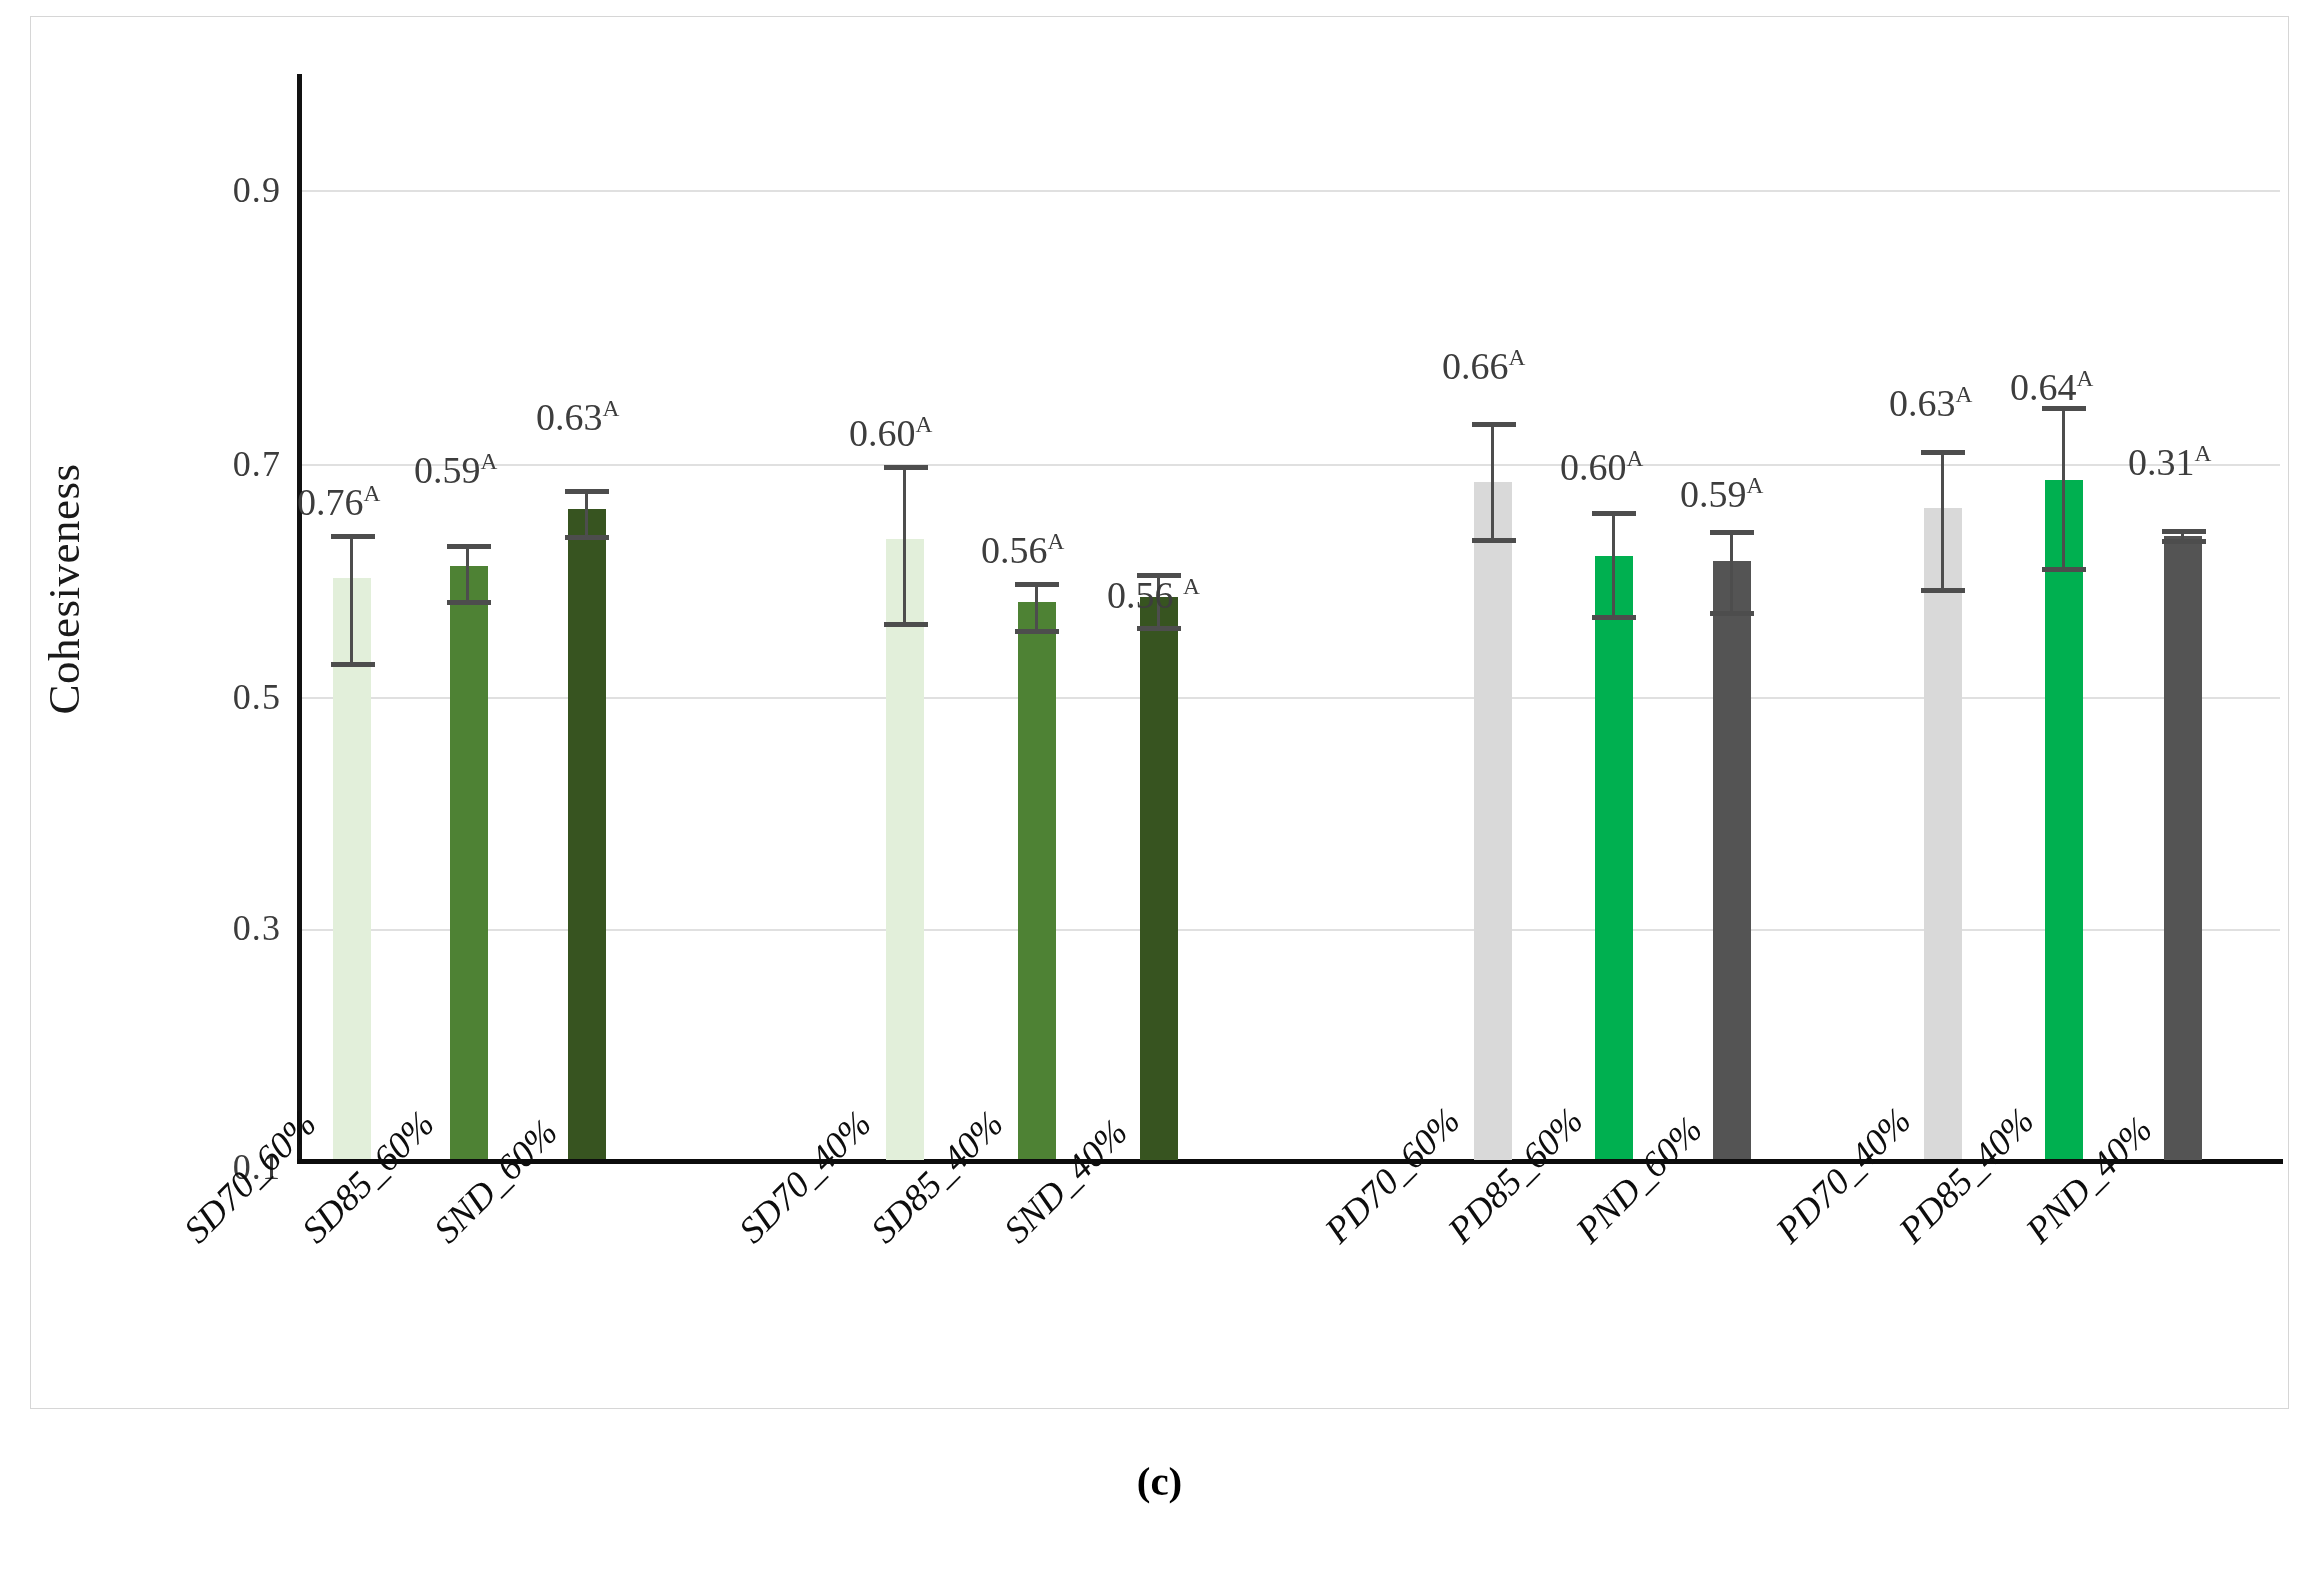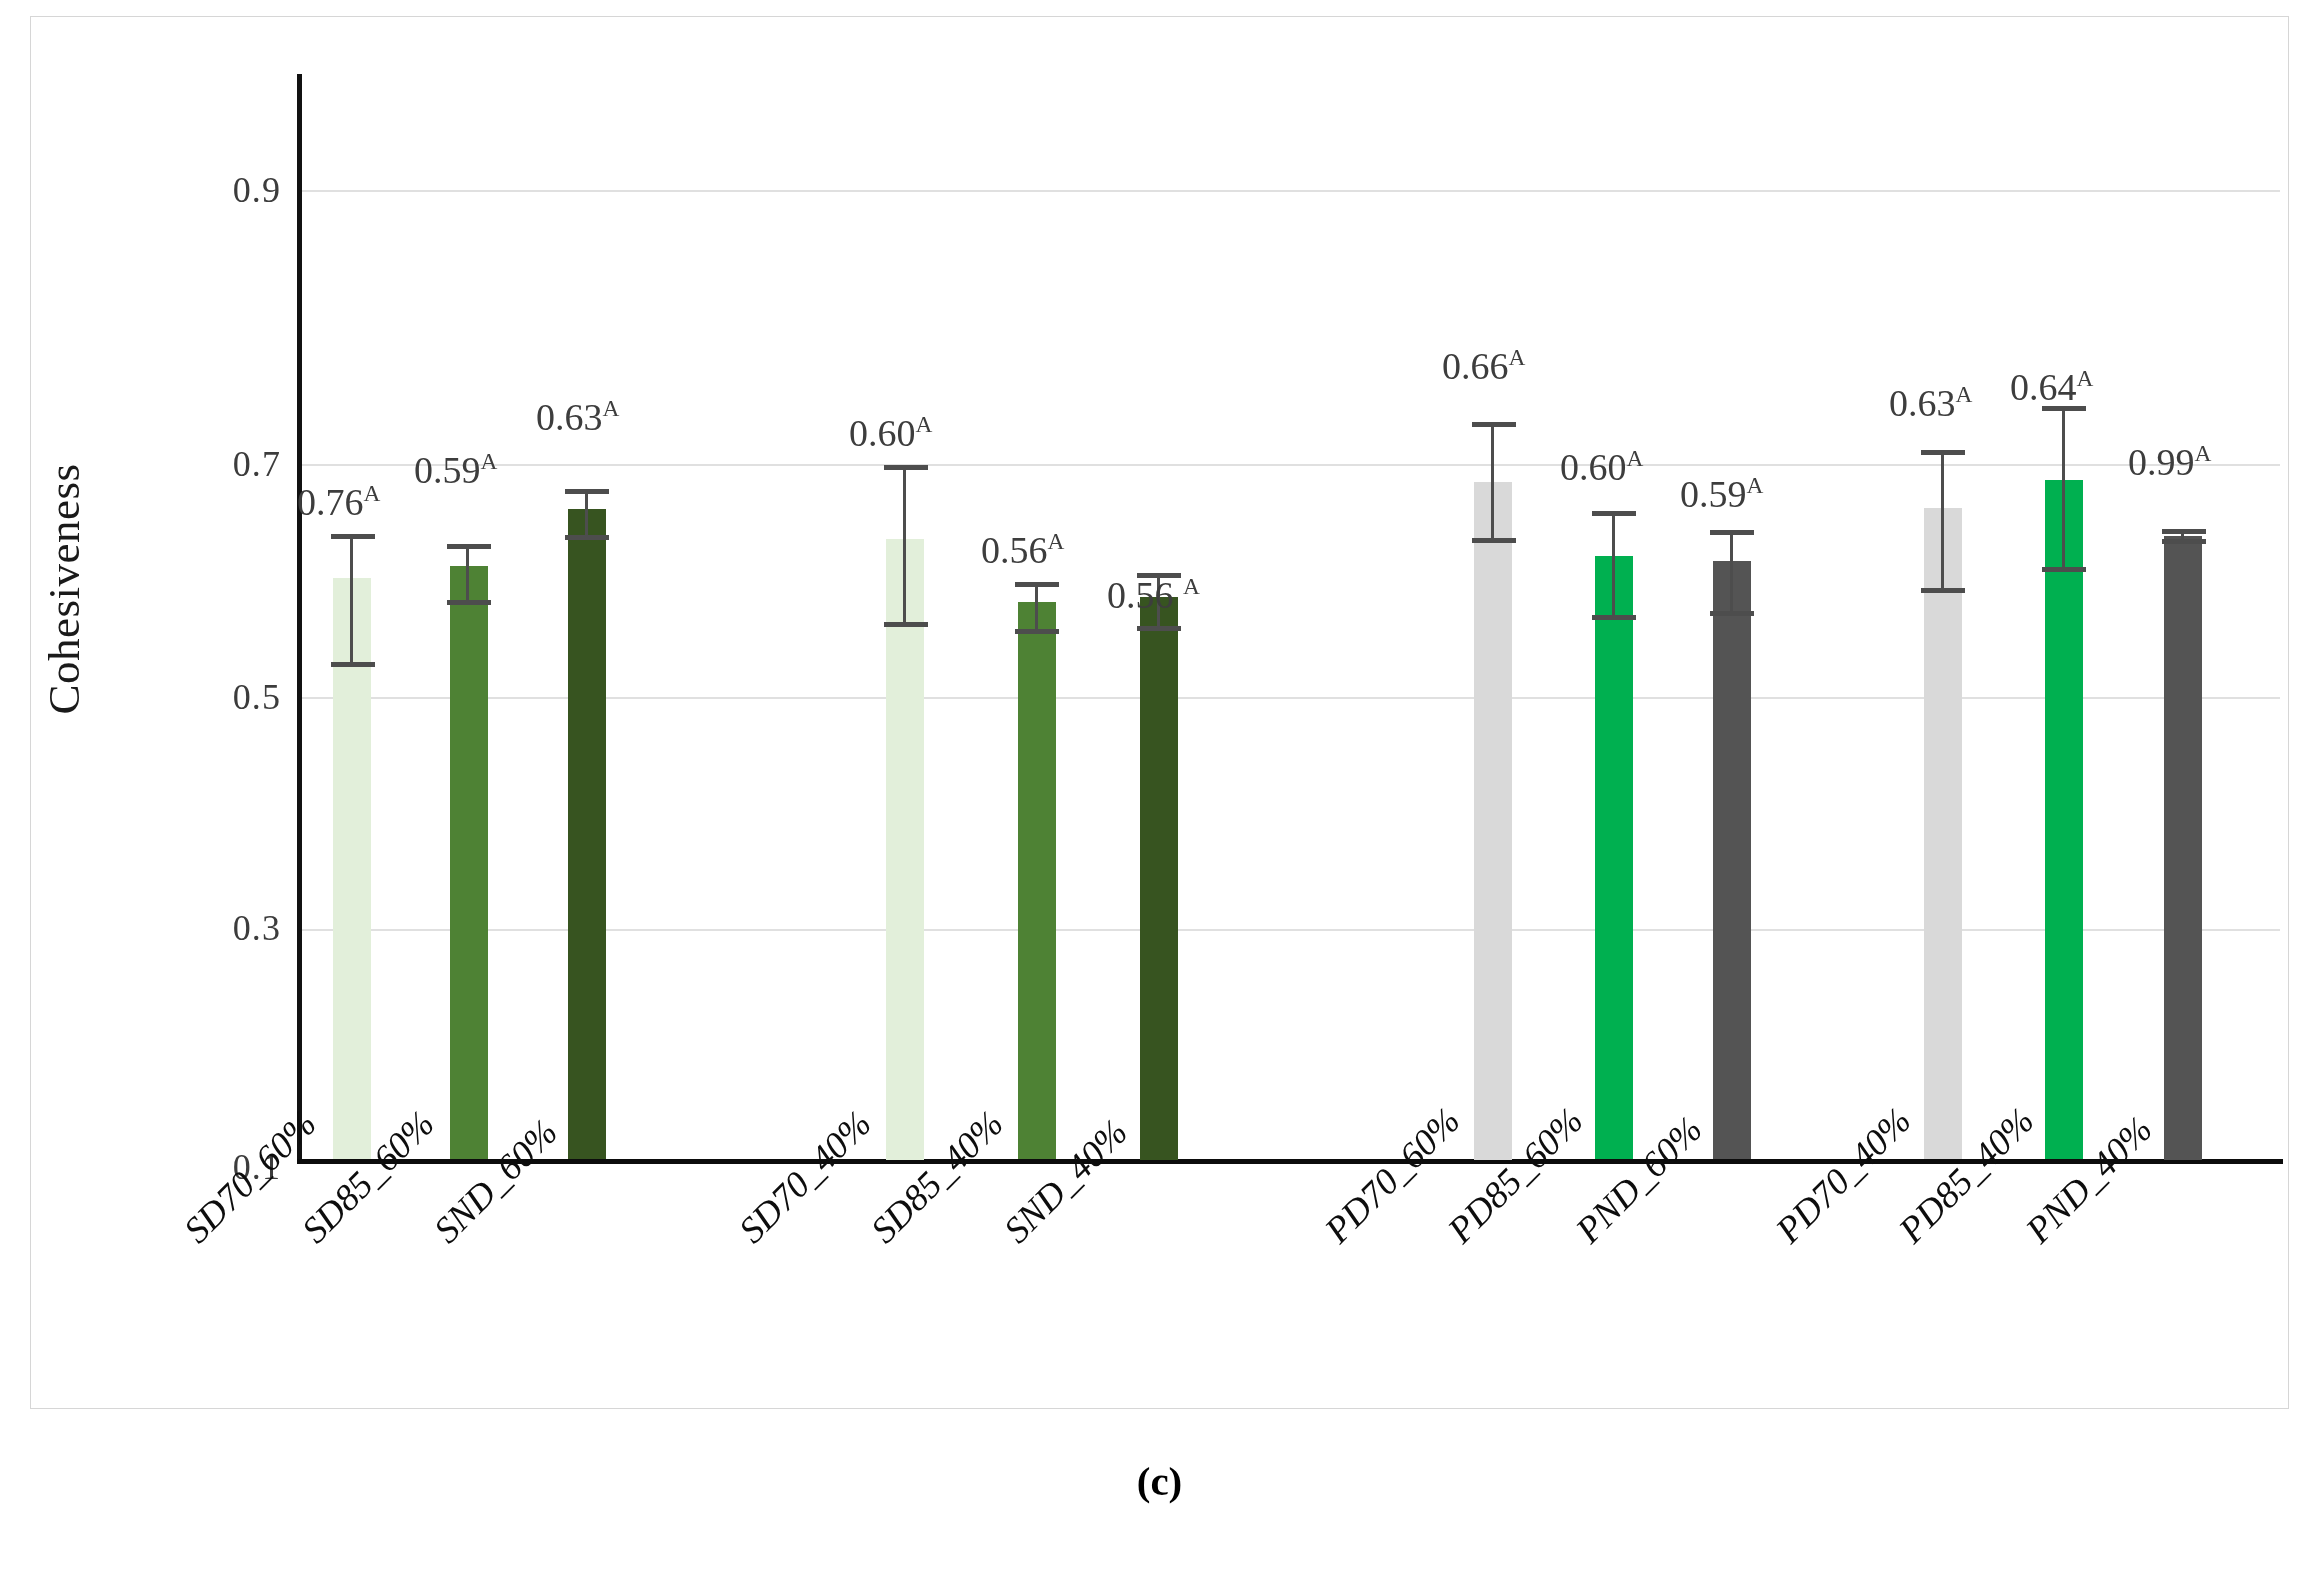--- a/index.html
+++ b/index.html
@@ -132,21 +132,21 @@
     <div class="bar" style="left:2045px;top:480px;height:679px;background:#00b050;"></div>
     <div class="err" style="left:2062px;top:408px;height:162px;"></div>
     <div class="cap" style="left:2042px;top:406px;"></div>
     <div class="cap" style="left:2042px;top:567px;"></div>
     <div class="vlabel" style="left:2010px;top:365px;font-family:Liberation Serif, serif;"><span>0.64</span><sup>A</sup></div>
 
     <div class="bar" style="left:2164px;top:536px;height:624px;background:#545454;"></div>
     <div class="err" style="left:2181px;top:531px;height:10.6px;"></div>
     <div class="cap" style="left:2162px;top:529px;"></div>
     <div class="cap" style="left:2162px;top:539px;"></div>
-    <div class="vlabel" style="left:2128px;top:440px;"><span>0.99</span><sup>A</sup></div>
+    <div class="vlabel" style="left:2128px;top:440px;"><span>0.31</span><sup>A</sup></div>
 
     <div class="catlabel" style="left:175px;top:1221px;">SD70_60%</div>
     <div class="catlabel" style="left:293px;top:1221px;">SD85_60%</div>
     <div class="catlabel" style="left:425px;top:1221px;">SND_60%</div>
 
     <div class="catlabel" style="left:730px;top:1221px;">SD70_40%</div>
     <div class="catlabel" style="left:862px;top:1221px;">SD85_40%</div>
     <div class="catlabel" style="left:995px;top:1221px;">SND_40%</div>
 
     <div class="catlabel" style="left:1316px;top:1221px;">PD70_60%</div>

